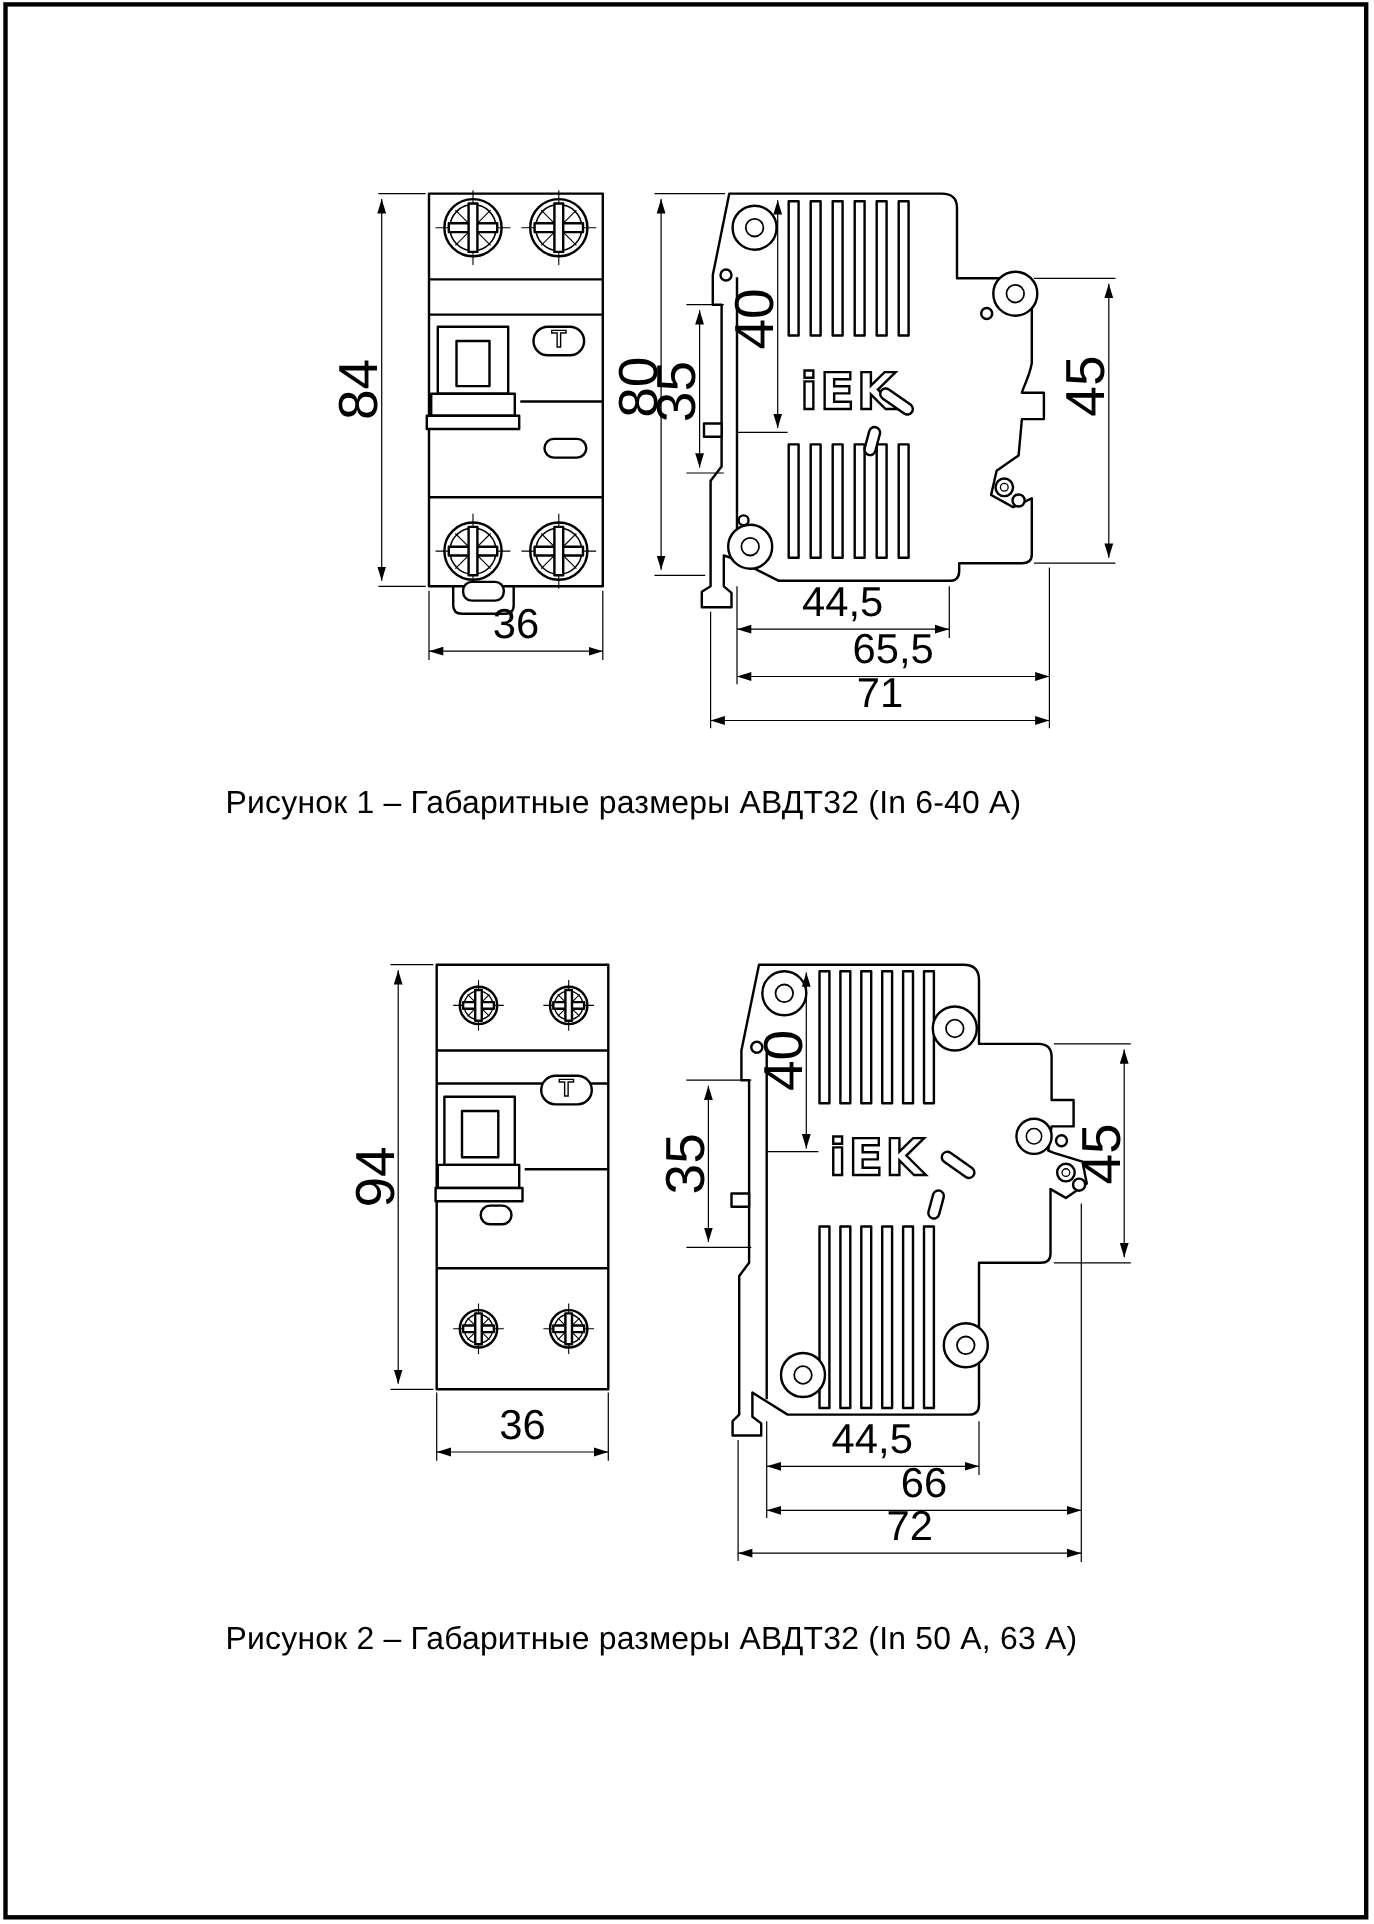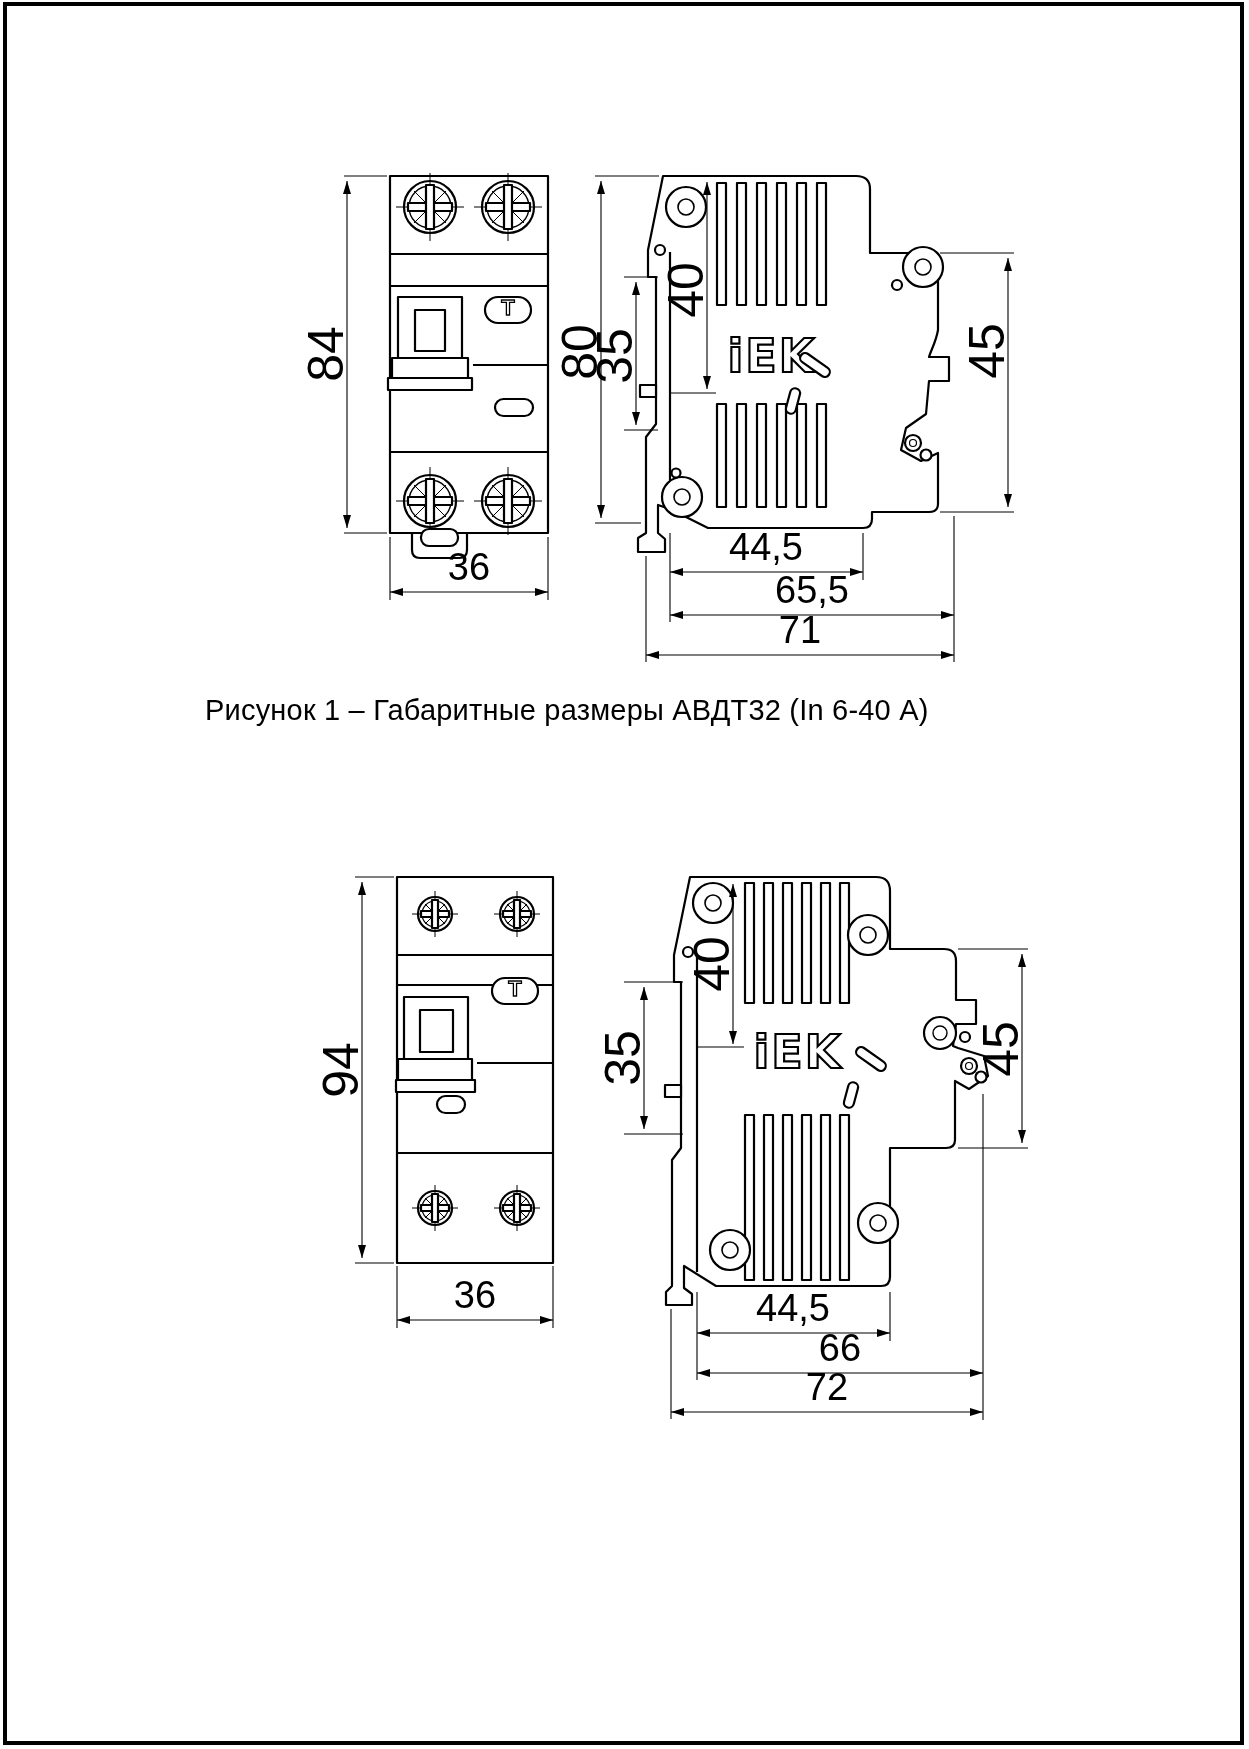--- a/index.html
+++ b/index.html
@@ -1,21 +1,21 @@
 <!DOCTYPE html>
 <html><head>
 <meta charset="utf-8">
 <style>
   html,body{margin:0;padding:0}
   body{width:1249px;height:1749px;background:#fff;font-family:"Liberation Sans",sans-serif}
   .page{position:relative;width:1249px;height:1749px;background:#fff;overflow:hidden}
   .frame{position:absolute;left:3px;top:2px;right:5px;bottom:4px;border:4px solid #000;pointer-events:none}
   svg.drawing{position:absolute;left:0;top:0}
   .caption{position:absolute;font-size:29px;color:#000;white-space:nowrap;letter-spacing:0.2px}
-  #cap1{left:205px;top:694px}
+  #cap1{left:205px;top:714px}
   #cap2{left:205px;top:1474px}
   
   .ol{fill:#fff;stroke:#000;stroke-width:2.2;stroke-linejoin:round}
   .ln{stroke:#000;stroke-width:2.2;fill:none}
   .tn{stroke:#000;stroke-width:1.1;fill:none}
   .dm{stroke:#000;stroke-width:1.1;fill:none}
   text{fill:#000;font-family:"Liberation Sans",sans-serif}
   .dl{font-size:38px;text-anchor:middle}
   .dlv{font-size:50px;text-anchor:middle}
   .logo{font-size:46px;font-weight:bold;fill:#fff;stroke:#000;stroke-width:2.2;text-anchor:middle;letter-spacing:2px;font-family:"DejaVu Sans",sans-serif}
@@ -274,13 +274,14 @@
         <text x="840" y="1361" class="dl">66</text>
 
         <line x1="671" y1="1309" x2="671" y2="1419" class="tn"></line>
         <line x1="671" y1="1412" x2="983" y2="1412" class="dm" marker-start="url(#aS)" marker-end="url(#aE)"></line>
         <text x="827" y="1400" class="dl">72</text>
       </g>
     </g>
   </svg>
 
   <div class="caption" id="cap1">Рисунок 1 – Габаритные размеры АВДТ32 (In 6-40 А)</div>
+  <div class="caption" id="cap2">Рисунок 2 – Габаритные размеры АВДТ32 (In 50 А, 63 А)</div>
 </div>
 
 </body></html>

